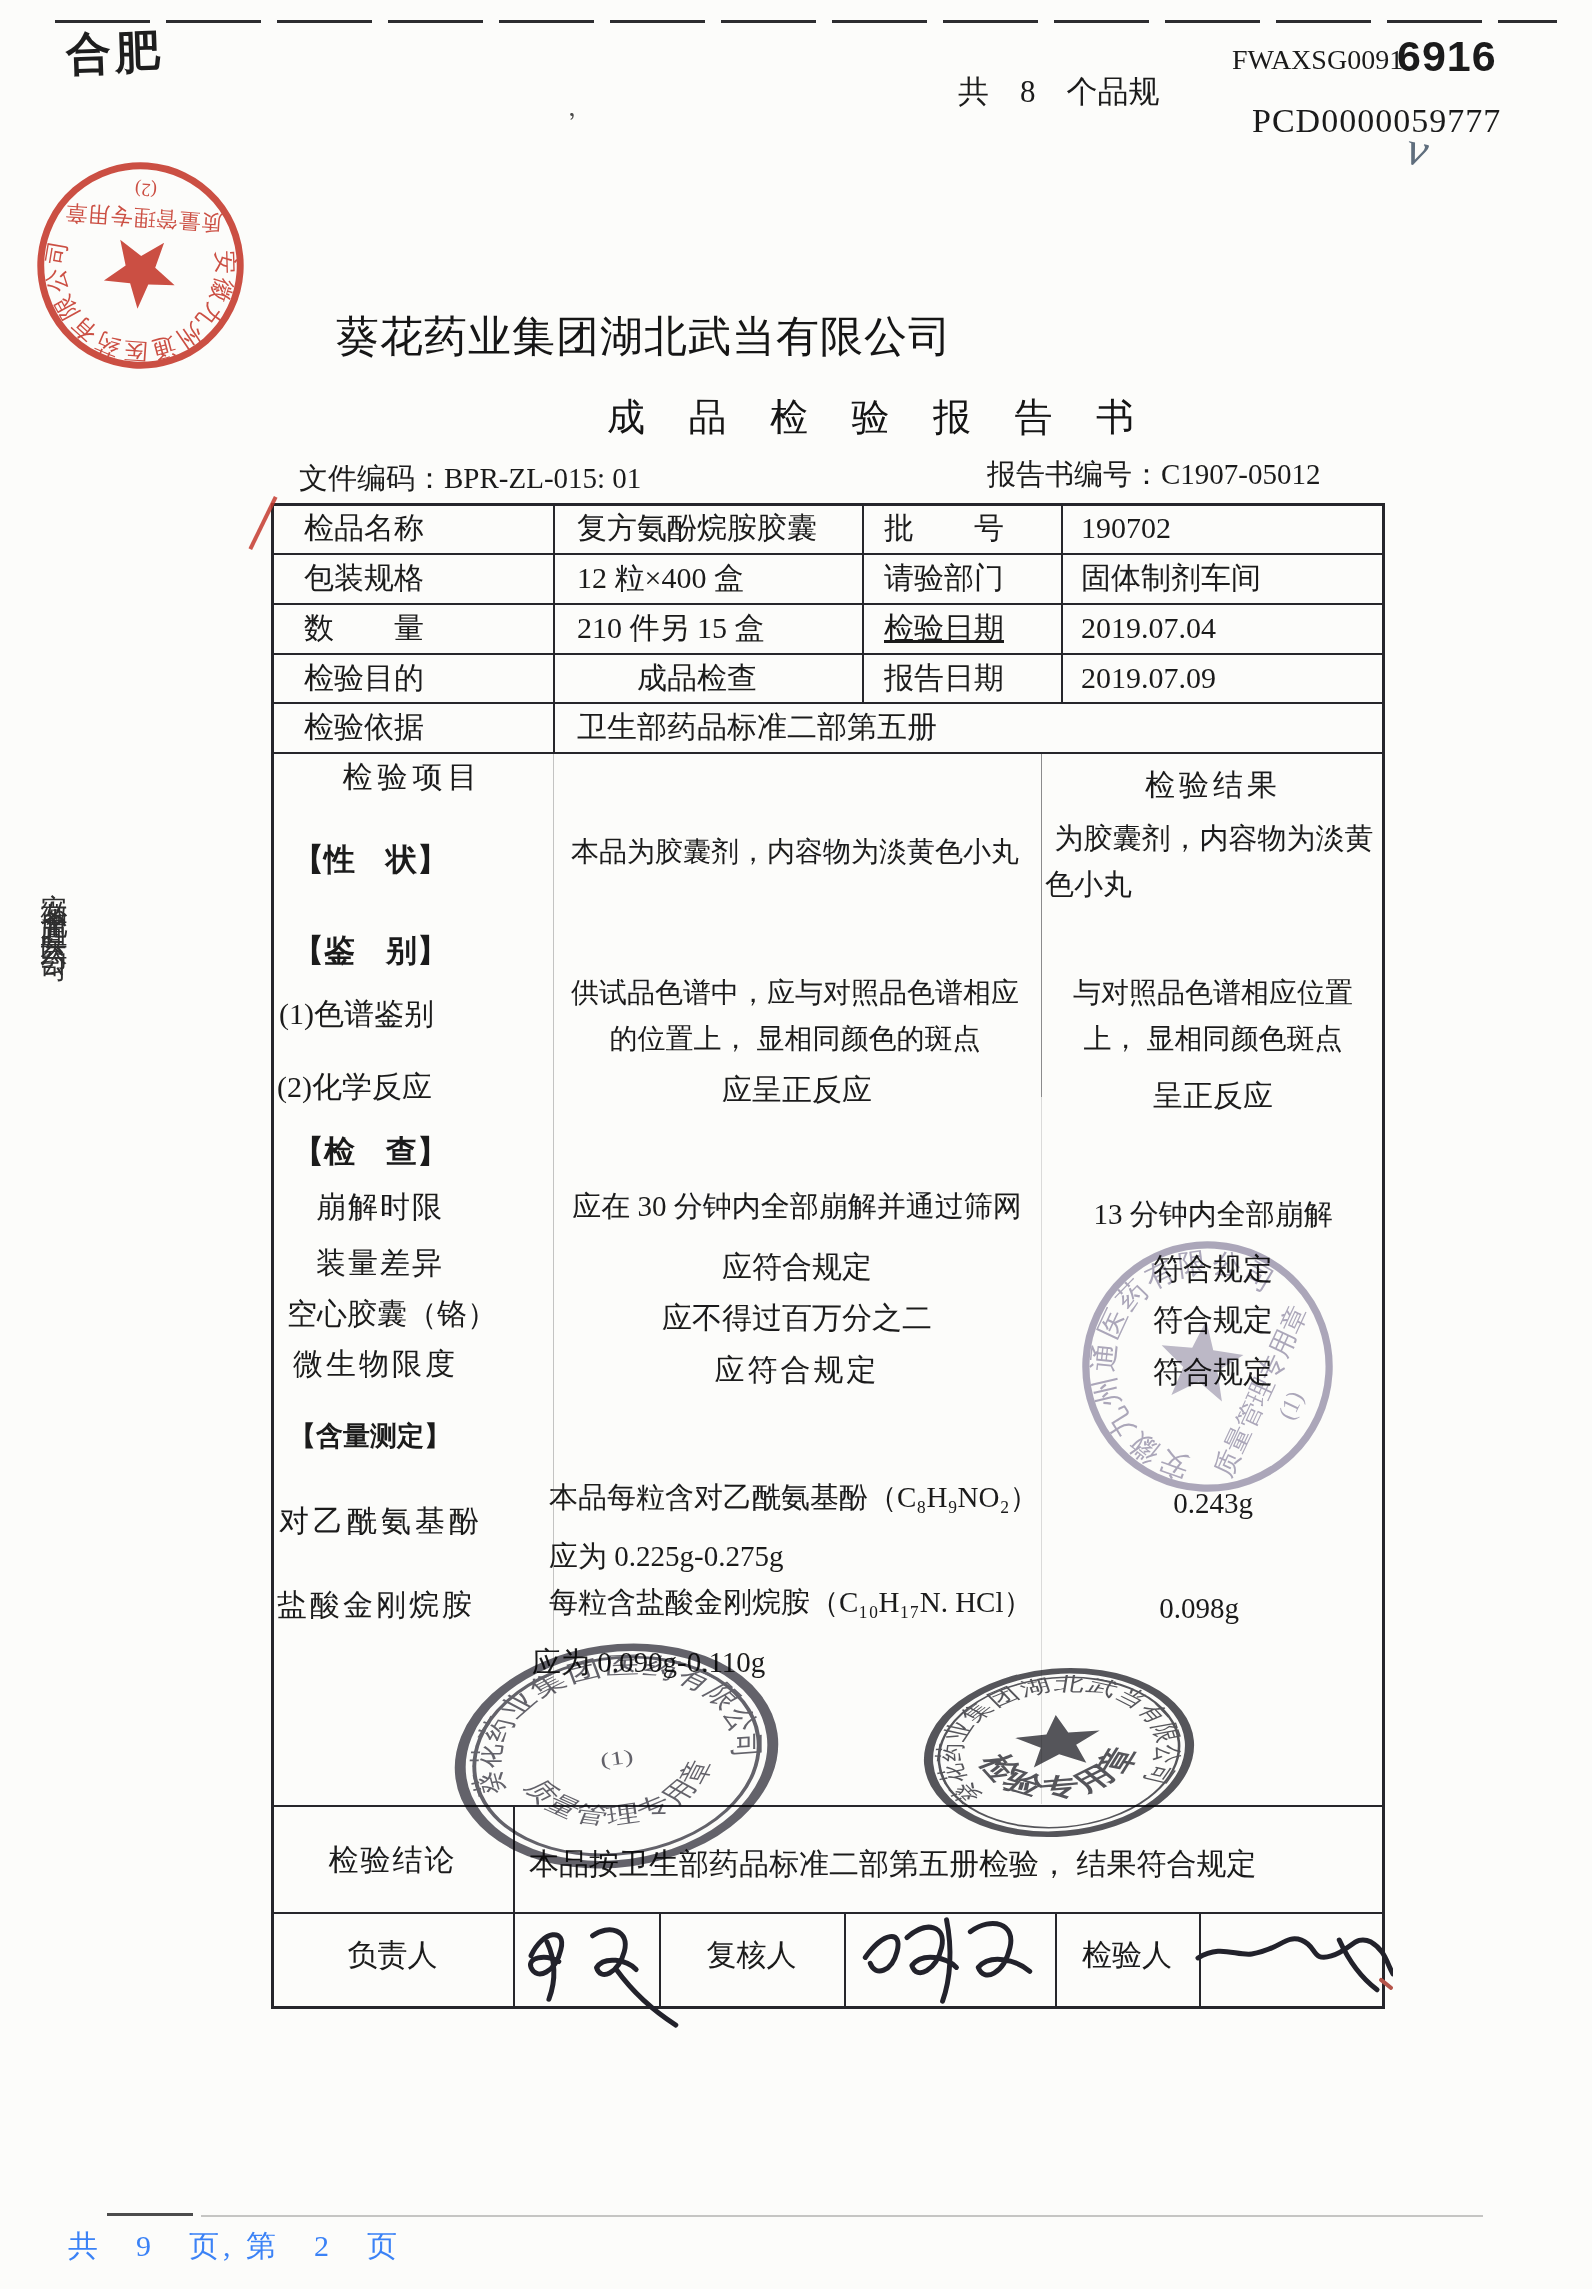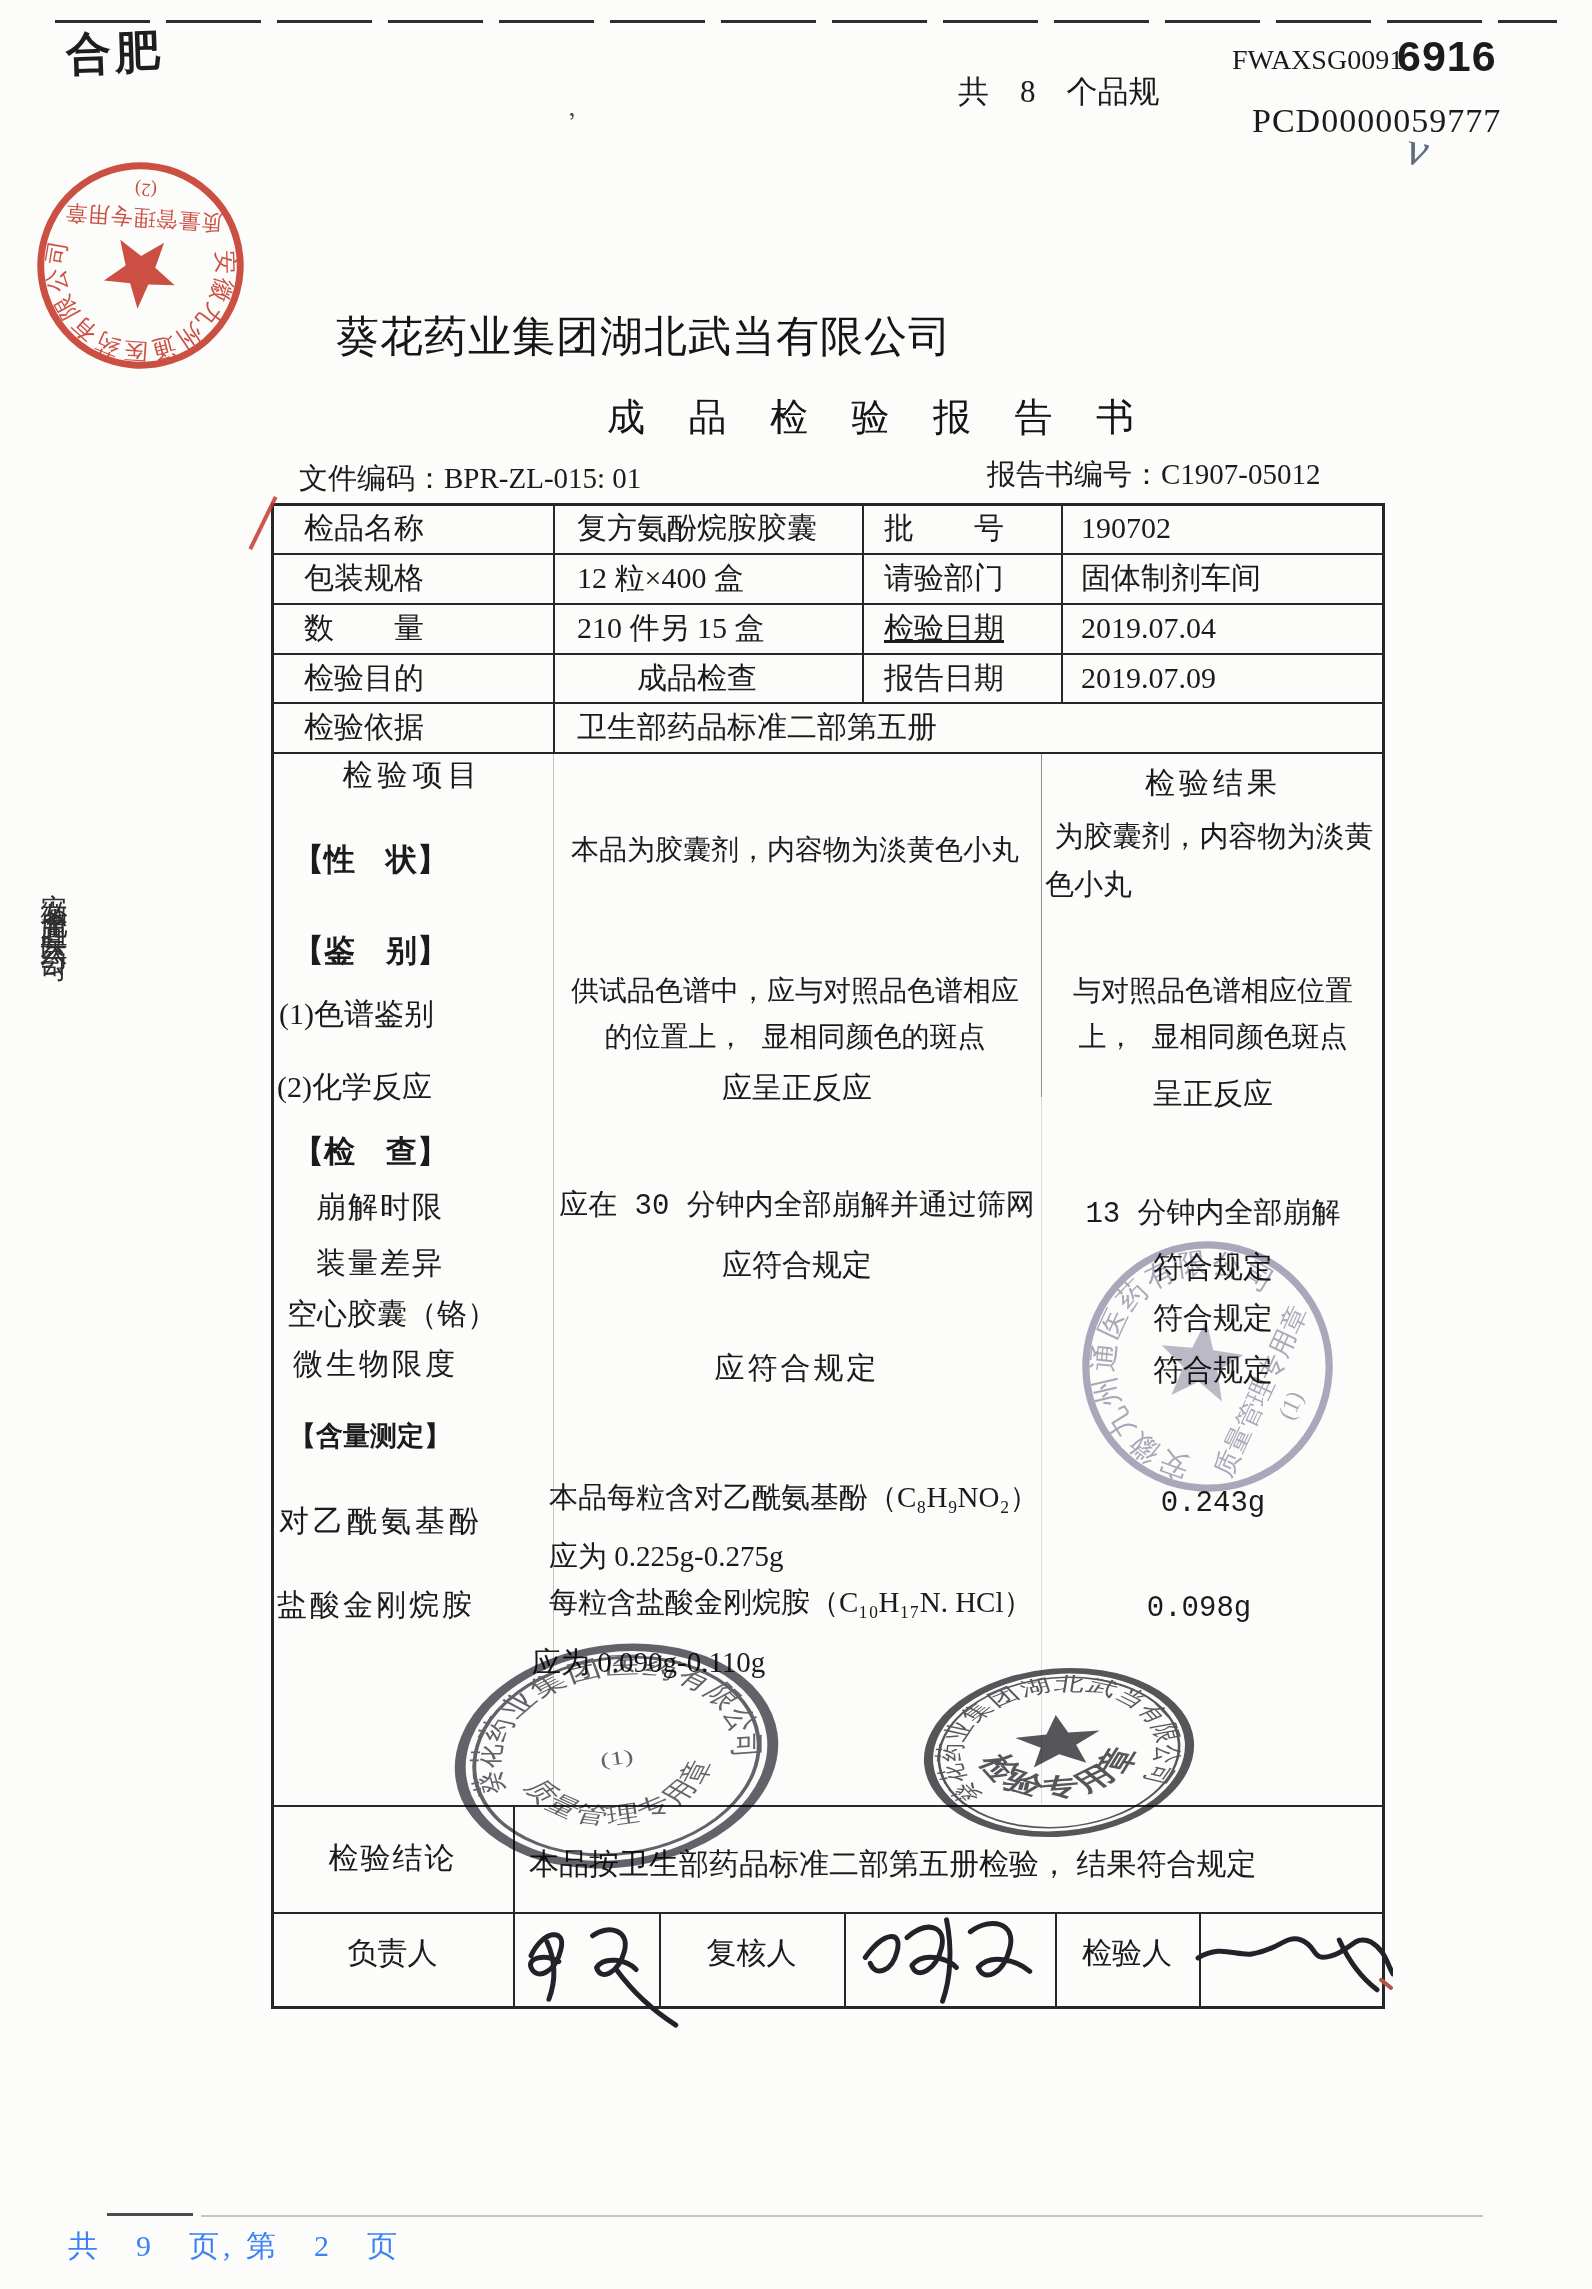--- a/index.html
+++ b/index.html
@@ -1,20 +1,20 @@
 <!DOCTYPE html>
 <html><head>
 <meta charset="utf-8">
 <style>
   html,body{margin:0;padding:0;background:#e9e9e6;}
   .page{position:relative;width:1592px;height:2289px;background:#fcfcfa;overflow:hidden;
         font-family:"Liberation Serif",serif;}
   .abs{position:absolute;}
   .txt{font-family:"Liberation Serif",serif;color:#1b1b1b;white-space:nowrap;line-height:1.15;}
-  .ctr{text-align:center;font-family:Liberation Mono, monospace;}
+  .ctr{text-align:center;}
   .line{background:#26262b;}
   .stamp{position:absolute;mix-blend-mode:multiply;}
   .stamp text{font-family:"Liberation Serif",serif;}
   svg.sig{position:absolute;}
   svg.sig path{fill:none;stroke:#22222b;stroke-width:5;stroke-linecap:round;stroke-linejoin:round;}
 </style>
 </head>
 <body>
 
 <div class="page">
@@ -113,20 +113,21 @@
 
   <div class="abs txt" style="left:316px;top:1190px;font-size:30px;letter-spacing:2px;">崩解时限</div>
   <div class="abs txt ctr" style="left:553px;top:1190px;width:488px;font-size:29px;">应在 30 分钟内全部崩解并通过筛网</div>
   <div class="abs txt ctr" style="left:1041px;top:1198px;width:344px;font-size:29px;">13 分钟内全部崩解</div>
 
   <div class="abs txt" style="left:316px;top:1246px;font-size:30px;letter-spacing:2px;">装量差异</div>
   <div class="abs txt ctr" style="left:553px;top:1250px;width:488px;font-size:30px;">应符合规定</div>
   <div class="abs txt ctr" style="left:1041px;top:1252px;width:344px;font-size:30px;">符合规定</div>
 
   <div class="abs txt" style="left:287px;top:1297px;font-size:30px;">空心胶囊（铬）</div>
+  <div class="abs txt ctr" style="left:553px;top:1301px;width:488px;font-size:30px;">应不得过百万分之二</div>
   <div class="abs txt ctr" style="left:1041px;top:1303px;width:344px;font-size:30px;">符合规定</div>
 
   <div class="abs txt" style="left:293px;top:1347px;font-size:30px;letter-spacing:3px;">微生物限度</div>
   <div class="abs txt ctr" style="left:553px;top:1353px;width:488px;font-size:30px;letter-spacing:3px;">应符合规定</div>
   <div class="abs txt ctr" style="left:1041px;top:1355px;width:344px;font-size:30px;">符合规定</div>
 
   <div class="abs txt" style="left:289px;top:1421px;font-size:27px;font-weight:700;">【含量测定】</div>
 
   <div class="abs txt" style="left:279px;top:1504px;font-size:30px;letter-spacing:4px;">对乙酰氨基酚</div>
   <div class="abs txt" style="left:549px;top:1481px;font-size:29px;">本品每粒含对乙酰氨基酚（C₈H₉NO₂）</div>

